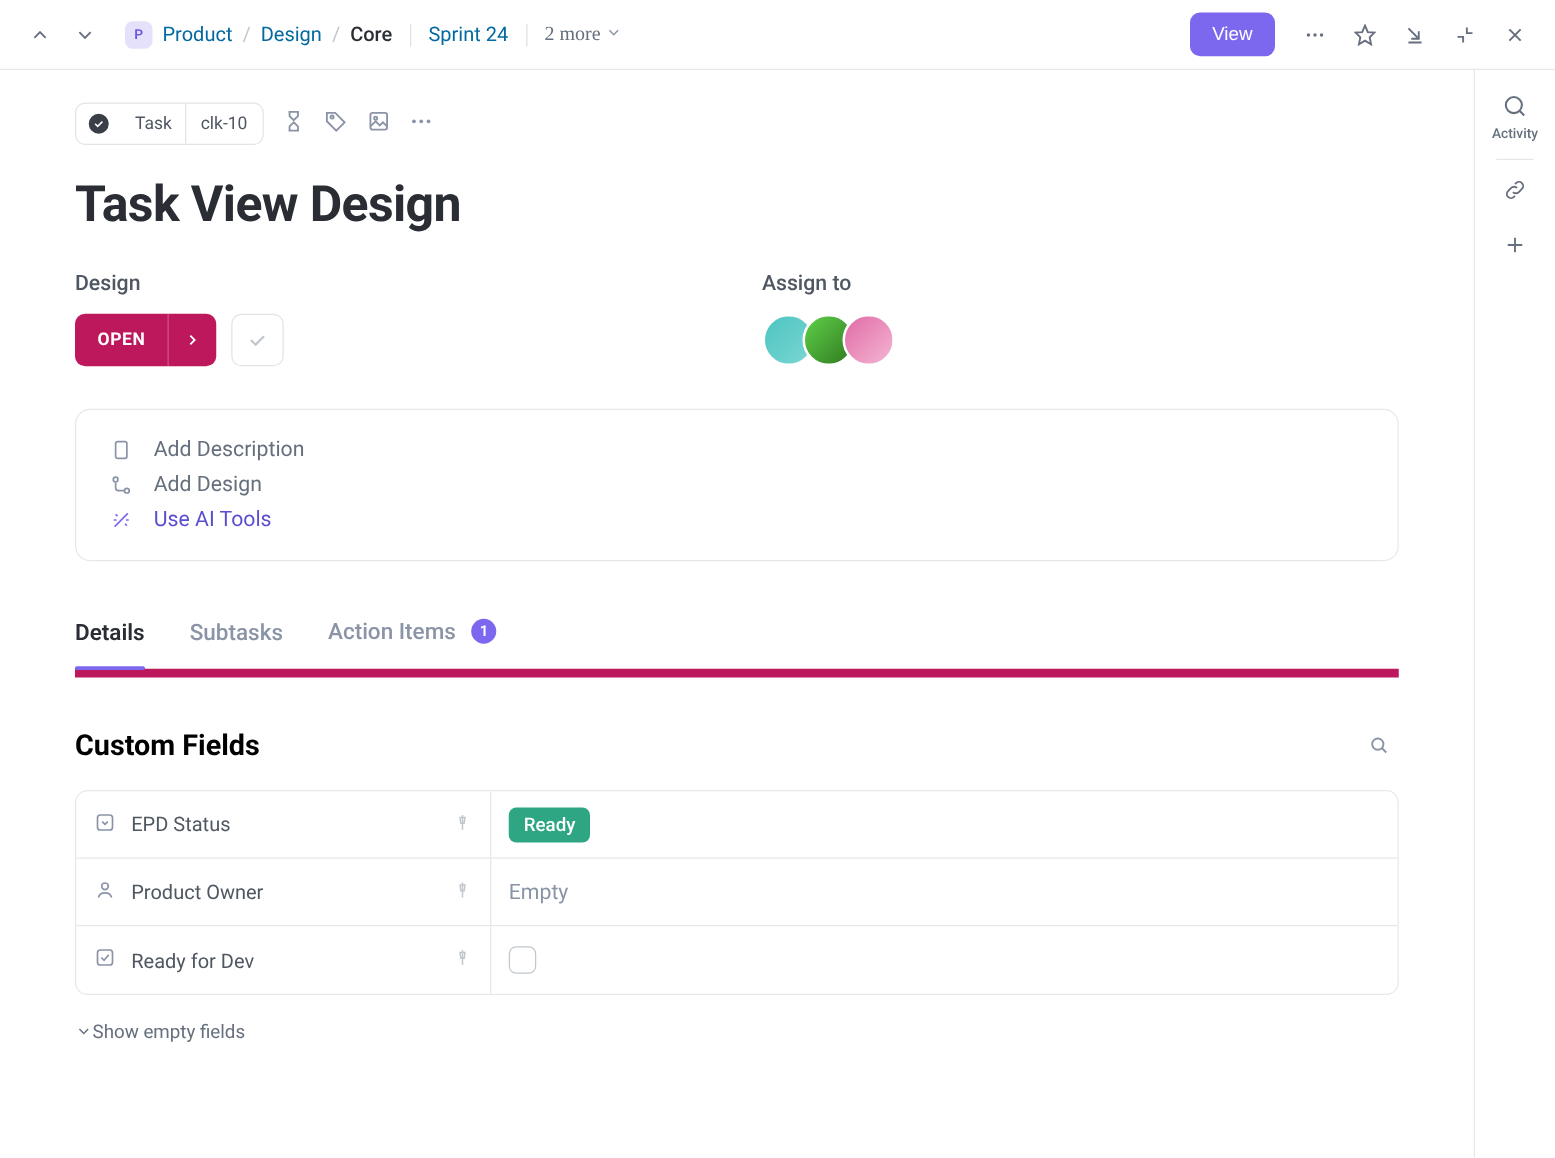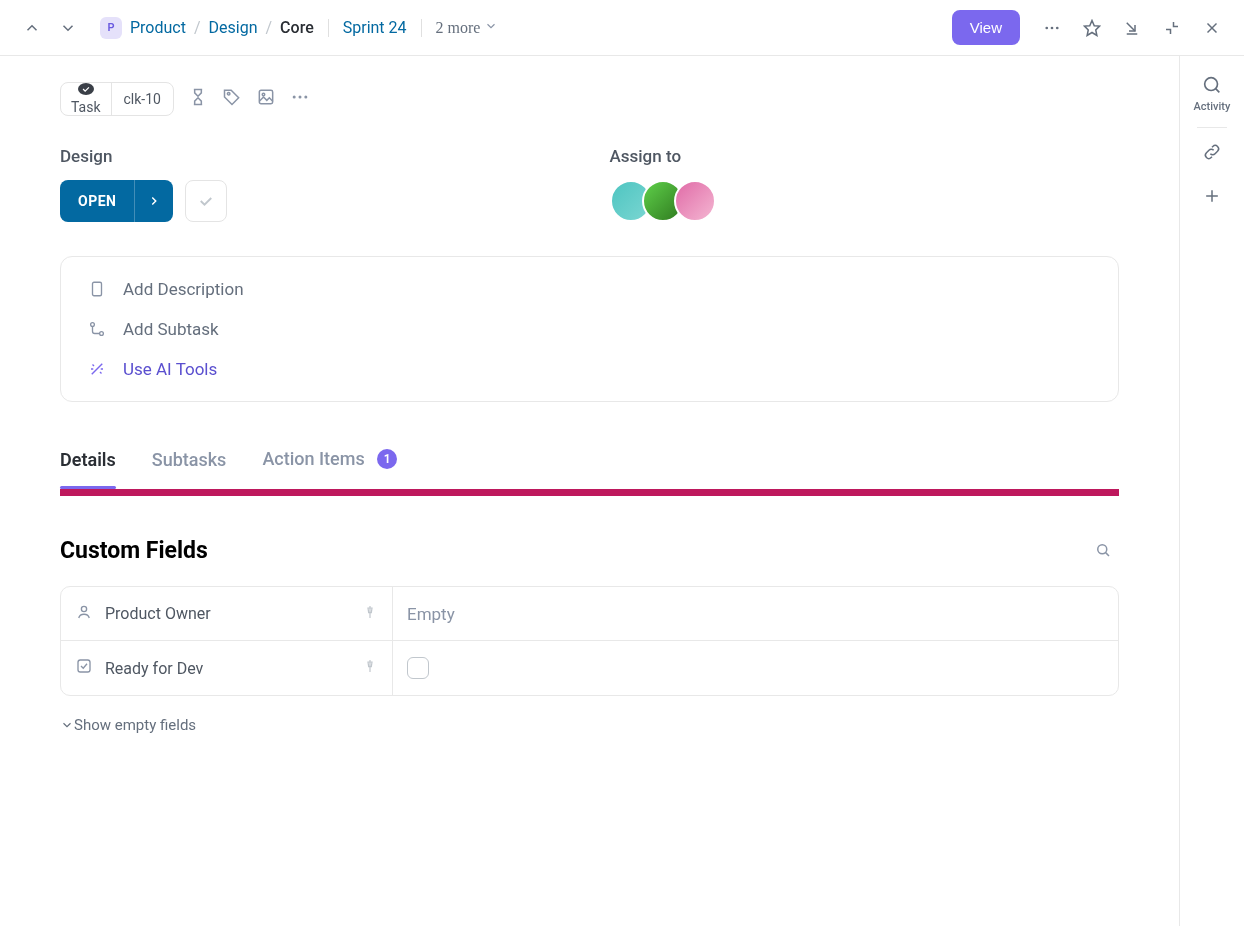--- a/index.html
+++ b/index.html
@@ -69,24 +69,24 @@
 .sr-divider { width: 30px; height:1px; background:#e8e8e8; margin:6px 0; }
 
 
 .chip-row { display: flex; align-items: center; gap: 14px; }
 .task-chip {
   display: flex; align-items: center;
   border: 1px solid #e4e4e4; border-radius: 8px;
   height: 34px; overflow: hidden;
 }
 .task-chip .tc-left {
-  display: flex; align-items: center; gap: 4px;
+  display: flex; align-items: center; gap: 21px;
   padding: 0 10px; border-right: 1px solid #e4e4e4;
   height: 100%;
-  font-size: 14px; color: #4f5762; flex-direction: column;
+  font-size: 14px; color: #4f5762;
 }
 .task-chip .tc-left .dot { width: 16px; height:16px; border-radius:50%; background:#3a3f47; display:flex;align-items:center;justify-content:center; }
 .task-chip .tc-left .dot svg { width:10px;height:10px; stroke:#fff; stroke-width:3; fill:none; }
 .task-chip .tc-right { padding: 0 12px; font-size:14px; color:#4f5762; }
 .row-icon { color:#8a94a6; cursor:pointer; }
 .row-icon svg { width:20px; height:20px; stroke:currentColor; stroke-width:1.8; fill:none; }
 
 
 .task-title {
   font-size: 40px; font-weight: 700;
@@ -94,21 +94,21 @@
   margin-top: 24px;
   letter-spacing: -0.5px;
 }
 
 .meta-row { display:flex; margin-top: 30px; gap: 40px; }
 .meta-col { flex: 1; }
 .meta-label { font-size: 17px; font-weight: 500; color: #4f5762; margin-bottom: 14px; }
 .status-wrap { display:flex; align-items:center; gap: 12px; }
 .status-btn {
   display:flex; align-items:center;
-  background:#0369a1; color:#fff;
+  background:#be185d; color:#fff;
   border-radius:8px; overflow:hidden;
   height:42px;
 }
 .status-btn .sb-label { padding:0 18px; font-size:14px; font-weight:700; letter-spacing:0.5px; }
 .status-btn .sb-arrow { padding:0 12px; border-left:1px solid rgba(255,255,255,0.25); height:100%; display:flex;align-items:center; }
 .status-btn .sb-arrow svg { width:14px;height:14px; stroke:#fff; stroke-width:2.5; fill:none; }
 .check-btn {
   width:42px; height:42px; border:1px solid #e4e4e4; border-radius:8px;
   display:flex;align-items:center;justify-content:center; cursor:pointer;
 }
@@ -119,21 +119,21 @@
   margin-left:-10px; display:flex;align-items:center;justify-content:center;
   color:#fff; font-size:12px;
 }
 .avatar:first-child { margin-left:0; }
 
 
 .actions-box {
   border:1px solid #e8e8e8; border-radius:12px;
   margin-top: 34px;
   padding: 18px 26px;
-  display:flex; flex-direction:column; gap: 12px;
+  display:flex; flex-direction:column; gap: 0;
 }
 .action-item { display:flex; align-items:center; gap: 16px; font-size:17px; color:#656f7d; cursor:pointer; padding:4px 0; }
 .action-item .ai-icon { width:20px; display:flex; justify-content:center; color:#8a94a6; }
 .action-item.ai-tools { color:#5a4fcf; }
 .action-item.ai-tools .ai-icon { color:#7b68ee; }
 .action-item svg { width:18px;height:18px; stroke:currentColor; stroke-width:1.8; fill:none; }
 
 
 .tabs-row {
   display:flex; align-items:center; gap: 36px;
@@ -294,20 +294,21 @@
             <circle cx="9" cy="9" r="1.5"></circle>
             <path d="M4 17l5-5 4 4 3-3 4 4"></path>
           </svg></div>
       <div class="row-icon"><svg viewBox="0 0 24 24" style="fill:#8a94a6;stroke:none">
             <circle cx="5" cy="12" r="1.8"></circle>
             <circle cx="12" cy="12" r="1.8"></circle>
             <circle cx="19" cy="12" r="1.8"></circle>
           </svg></div>
     </div>
 
+    <h1 class="task-title">Task View Design</h1>
 
     <div class="meta-row">
       <div class="meta-col">
         <div class="meta-label">Design</div>
         <div class="status-wrap">
           <div class="status-btn">
             <span class="sb-label">OPEN</span>
             <span class="sb-arrow">
                 <svg viewBox="0 0 24 24">
                   <polyline points="9 6 15 12 9 18"></polyline>
@@ -341,21 +342,21 @@
         <span>Add Description</span>
       </div>
       <div class="action-item">
         <span class="ai-icon">
             <svg viewBox="0 0 24 24">
               <circle cx="6" cy="6" r="2.5"></circle>
               <circle cx="18" cy="18" r="2.5"></circle>
               <path d="M6 9v6a3 3 0 0 0 3 3h6"></path>
             </svg>
           </span>
-        <span>Add Subtask</span>
+        <span>Add Design</span>
       </div>
       <div class="action-item ai-tools">
         <span class="ai-icon">
             <svg viewBox="0 0 24 24">
               <path d="M5 19L19 5"></path>
               <path d="M6 6l2 2M16 16l2 2M4 12h3M17 12h3"></path>
             </svg>
           </span>
         <span>Use AI Tools</span>
       </div>
@@ -374,20 +375,37 @@
       <div class="cf-title">Custom Fields</div>
       <div class="cf-search icon-btn">
           <svg viewBox="0 0 24 24">
             <circle cx="11" cy="11" r="6"></circle>
             <line x1="20" y1="20" x2="15.5" y2="15.5"></line>
           </svg>
         </div>
     </div>
 
     <div class="cf-table">
+      <div class="cf-row">
+        <div class="cf-left">
+          <div class="cf-left-inner">
+            <span class="cfi"><svg viewBox="0 0 24 24">
+                  <rect x="4" y="4" width="16" height="16" rx="3"></rect>
+                  <polyline points="9 11 12 14 15 11"></polyline>
+                </svg></span>
+            <span>EPD Status</span>
+          </div>
+          <span class="pin"><svg viewBox="0 0 24 24">
+                <path d="M12 3v10M9 6h6l-1 7h-4zM12 13v8"></path>
+              </svg></span>
+        </div>
+        <div class="cf-right">
+          <span class="ready-badge">Ready</span>
+        </div>
+      </div>
       <div class="cf-row">
         <div class="cf-left">
           <div class="cf-left-inner">
             <span class="cfi"><svg viewBox="0 0 24 24">
                   <circle cx="12" cy="8" r="3.5"></circle>
                   <path d="M5 20c1-4 5-5 7-5s6 1 7 5"></path>
                 </svg></span>
             <span>Product Owner</span>
           </div>
           <span class="pin"><svg viewBox="0 0 24 24">

